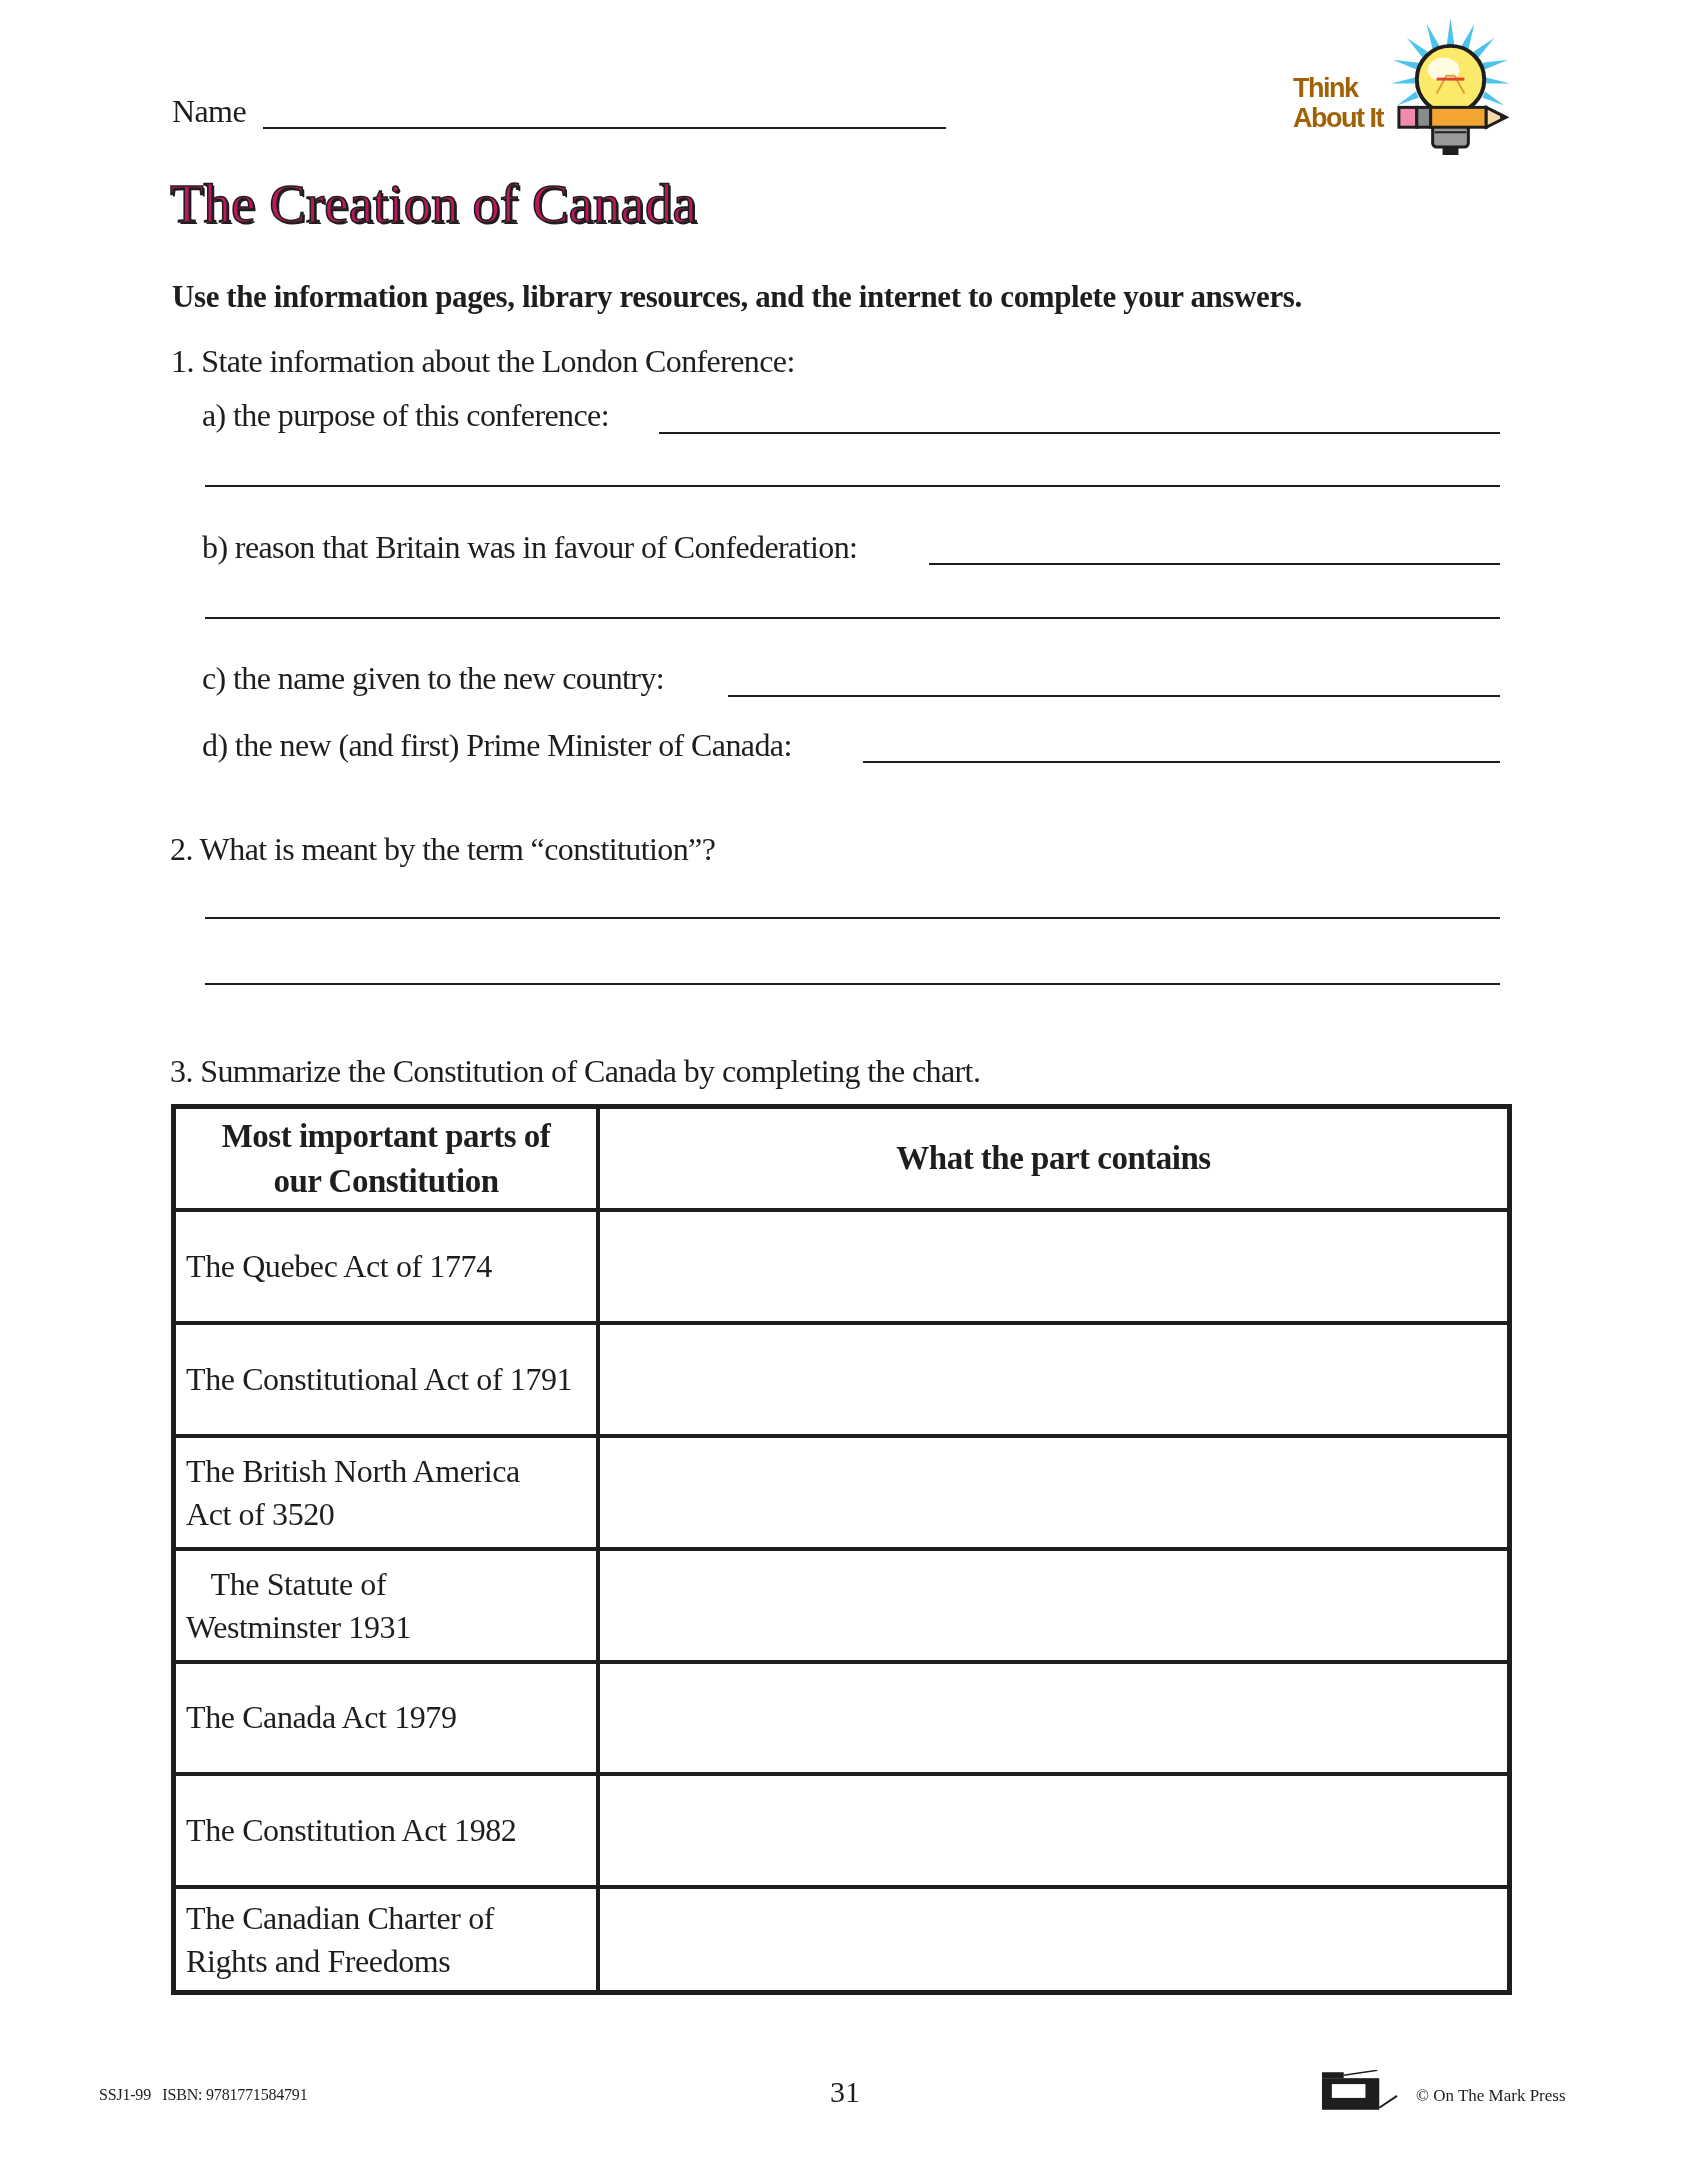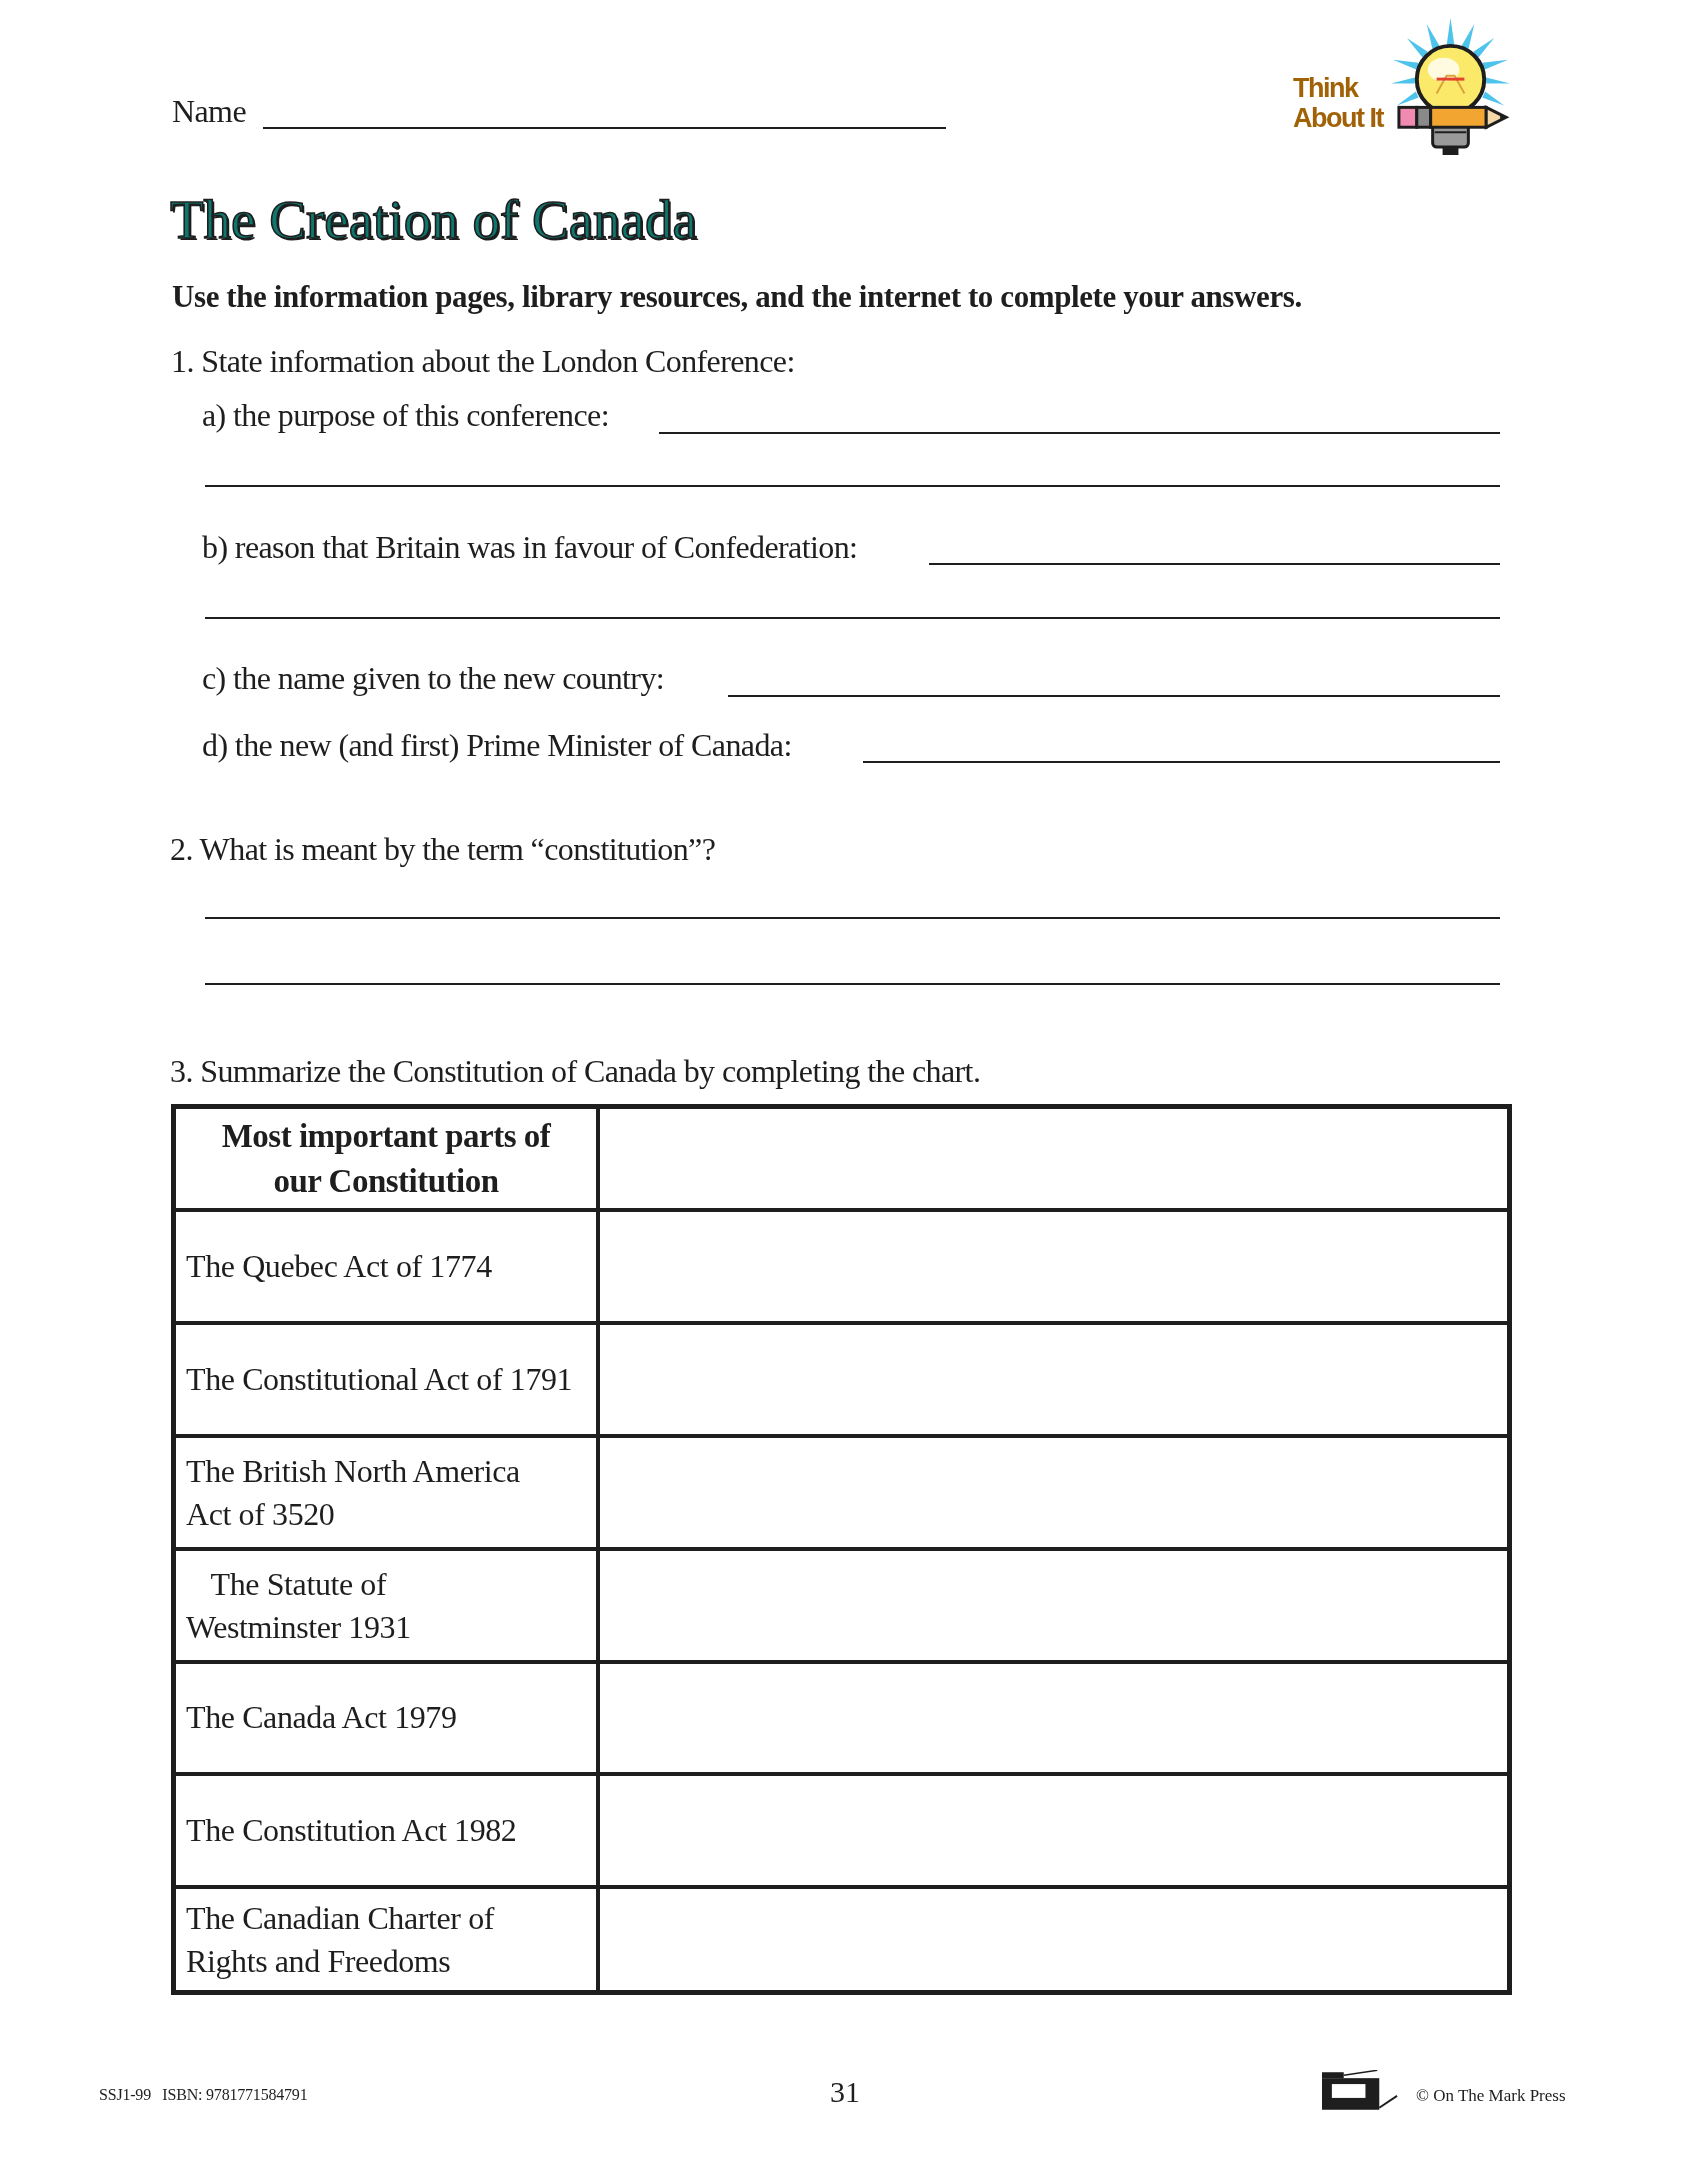--- a/index.html
+++ b/index.html
@@ -7,22 +7,22 @@
          font-family:"Liberation Serif", "DejaVu Serif", serif; color:#1e1e1e; }
   .abs { position:absolute; }
   .line { position:absolute; height:0; border-top:2px solid #1e1e1e; }
   .txt { font-size:32px; letter-spacing:-0.6px; white-space:nowrap; line-height:1; }
 
   
   #name-label { left:172px; top:95px; }
   #name-line { left:263px; top:127px; width:683px; }
 
   
-  #page-title { left:170px; top:192px; font-size:55px; line-height:1; letter-spacing:0px;
-    color:#0f766e; -webkit-text-stroke:1.6px #1e1e1e; text-shadow:2px 2px 0 #1e1e1e; white-space:nowrap; }
+  #page-title { left:170px; top:176px; font-size:55px; line-height:1; letter-spacing:0px;
+    color:#be185d; -webkit-text-stroke:1.6px #1e1e1e; text-shadow:2px 2px 0 #1e1e1e; white-space:nowrap; }
 
   
   #instructions { left:172px; top:279px; font-size:31px; font-weight:bold; letter-spacing:-0.4px; white-space:nowrap; }
 
   
   #logo { left:1285px; top:18px; width:228px; height:149px; }
   #logo-text { position:absolute; left:8px; top:55px; font-family:"Liberation Sans", "DejaVu Sans", sans-serif;
     font-weight:bold; font-size:27px; line-height:30px; letter-spacing:-1.5px; color:#a16207; }
   .tbl { position:absolute; left:171px; top:1104px; width:1341px; height:891px; box-sizing:border-box;
     border:5px solid #1e1e1e;padding-left:40px; }
@@ -113,20 +113,23 @@
 
 <div class="tbl">
 
   <div class="tbl-row" style="top:0;height:103px;">
     <div class="tbl-cell-left" style="padding-left:0;">
       <div class="hdr">
         <div>Most important parts of</div>
         <div>our Constitution</div>
       </div>
     </div>
+    <div class="tbl-cell-right">
+      <div class="hdr">What the part contains</div>
+    </div>
   </div>
 
   <div class="tbl-row" style="top:103px;height:113px;">
     <div class="tbl-cell-left">
       <div class="cell-text">
           <div>The Quebec Act of 1774</div>
         </div>
     </div>
     <div class="tbl-cell-right"></div>
   </div>

